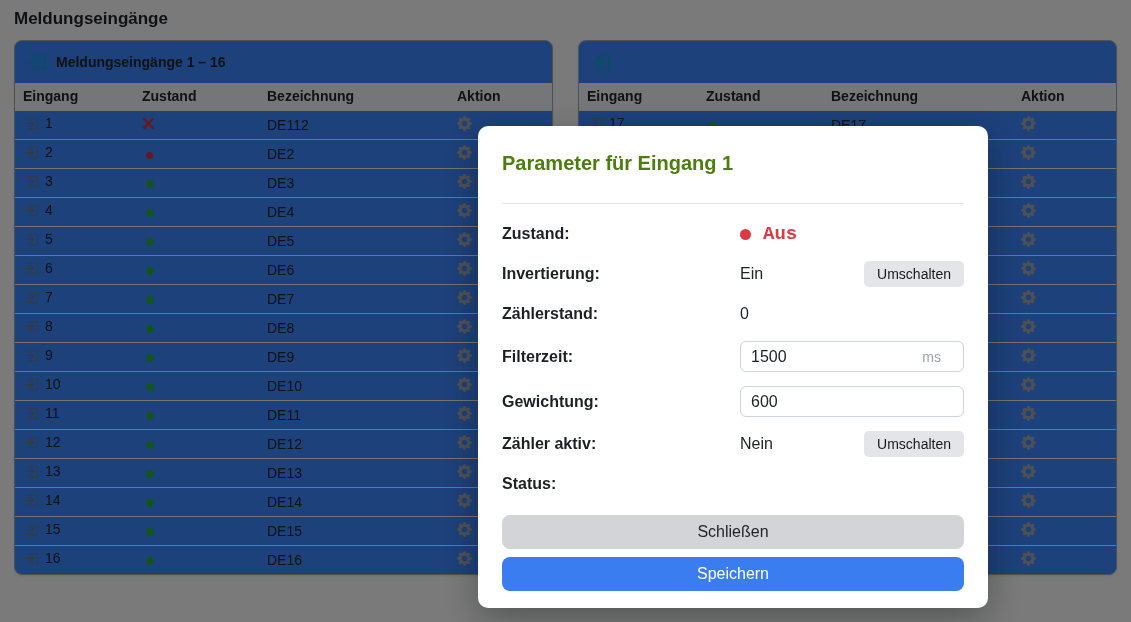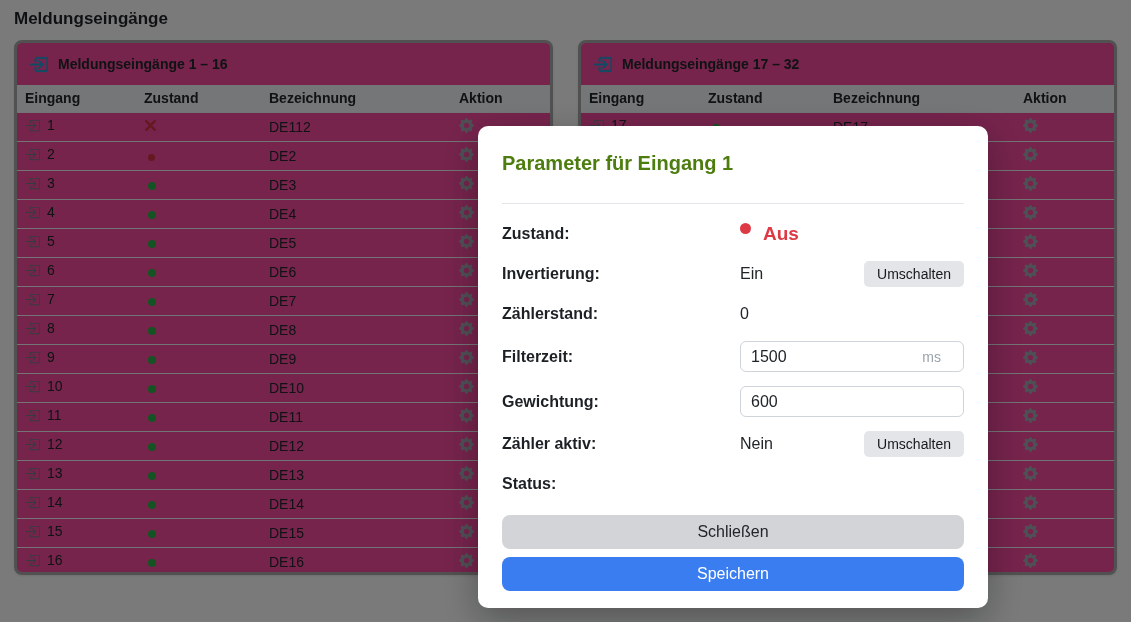--- a/index.html
+++ b/index.html
@@ -7,22 +7,22 @@
   body {
     width:1131px; height:622px; overflow:hidden;
     background:#f4f5f6;
     font-family:"Liberation Sans", sans-serif;
     color:#212529;
   }
   .page { padding:9px 14px; }
   .page-title { font-size:17px; font-weight:bold; margin:0 0 11px 0; color:#1d2125; }
   .panels { display:flex; gap:25px; }
   .panel {
-    width:539px; height:535px; background:#ec4899;
-    border:3px solid #a3a3a3; border-radius:8px;
+    width:539px; height:535px; background:#3b82f6;
+    border:1px solid #a3a3a3; border-radius:8px;
     box-shadow:0 1px 3px rgba(0,0,0,.10);
     overflow:hidden;
   }
   .panel-head { display:flex; align-items:center; gap:10px; padding:11px 12px; height:42px; font-size:14px; font-weight:bold; }
   .panel-icon { color:#1899cc; display:inline-flex; }
   table { width:100%; border-collapse:collapse; font-size:14px; table-layout:fixed; }
   thead th { background:#e9ecef; text-align:left; font-weight:bold; padding:5px 8px; height:27px; }
   tbody td { padding:4px 8px; height:29px; border-top:1px solid #e6e9ec; vertical-align:middle; }
   .c-num { width:119px; } .c-state { width:125px; } .c-name { width:190px; } .c-action { width:105px; }
   .row-icon { display:inline-block; vertical-align:-3px; margin-right:7px; color:#6c757d; }
@@ -39,21 +39,21 @@
   .modal {
     position:fixed; left:478px; top:126px; width:510px; height:482px; z-index:20;
     background:#ffffff; border-radius:10px; padding:24px;
     box-shadow:0 12px 36px rgba(0,0,0,0.30);
     font-size:16px;
   }
   .modal-title { color:#4d7c0f; font-size:20px; font-weight:bold; margin:2px 0 28px 0; }
   .modal-divider { border:0; border-top:1px solid #e3e7ea; margin:0 0 17px 0; }
   .field { display:grid; grid-template-columns:238px 1fr; align-items:center; margin-bottom:14px; min-height:26px; }
   .field-label { font-weight:bold; color:#1d2125; }
-  .state-value { color:#dd3a45; font-weight:bold; font-size:19px; display:flex; align-items:flex-start; gap:12px; }
+  .state-value { color:#dd3a45; font-weight:bold; font-size:19px; display:flex; align-items:center; gap:12px;font-family:Liberation Mono, monospace; }
   .red-dot { width:11px; height:11px; border-radius:50%; background:#dd3a45; }
   .text-input {
     width:100%; height:31px; border:1px solid #ced4da; border-radius:6px;
     padding:0 10px; font-size:16px; font-family:inherit; color:#212529; background:#fff;
   }
   .input-wrap { position:relative; }
   .input-wrap .with-unit { padding-right:38px; }
   .unit { position:absolute; right:23px; top:50%; transform:translateY(-50%); color:#9aa3ab; font-size:14px; }
   .toggle-row { display:flex; justify-content:space-between; align-items:center; }
   .btn-toggle {
@@ -475,21 +475,20 @@
     </div>
 
     <div class="panel">
       <div class="panel-head">
         <span class="panel-icon">
           <svg viewBox="0 0 16 16" width="19" height="19" fill="currentColor" stroke="currentColor" stroke-width="0.7" aria-hidden="true">
             <path fill-rule="evenodd" d="M6 3.5a.5.5 0 0 1 .5-.5h8a.5.5 0 0 1 .5.5v9a.5.5 0 0 1-.5.5h-8a.5.5 0 0 1-.5-.5v-2a.5.5 0 0 0-1 0v2A1.5 1.5 0 0 0 6.5 14h8a1.5 1.5 0 0 0 1.5-1.5v-9A1.5 1.5 0 0 0 14.5 2h-8A1.5 1.5 0 0 0 5 3.5v2a.5.5 0 0 0 1 0v-2z"></path>
             <path fill-rule="evenodd" d="M11.854 8.354a.5.5 0 0 0 0-.708l-3-3a.5.5 0 1 0-.708.708L10.293 7.5H1.5a.5.5 0 0 0 0 1h8.793l-2.147 2.146a.5.5 0 0 0 .708.708l3-3z"></path>
           </svg>
         </span>
-        <span>Meldungseingänge 17 – 32</span>
       </div>
       <table>
         <thead>
           <tr>
             <th class="c-num">Eingang</th>
             <th class="c-state">Zustand</th>
             <th class="c-name">Bezeichnung</th>
             <th class="c-action">Aktion</th>
           </tr>
         </thead>

